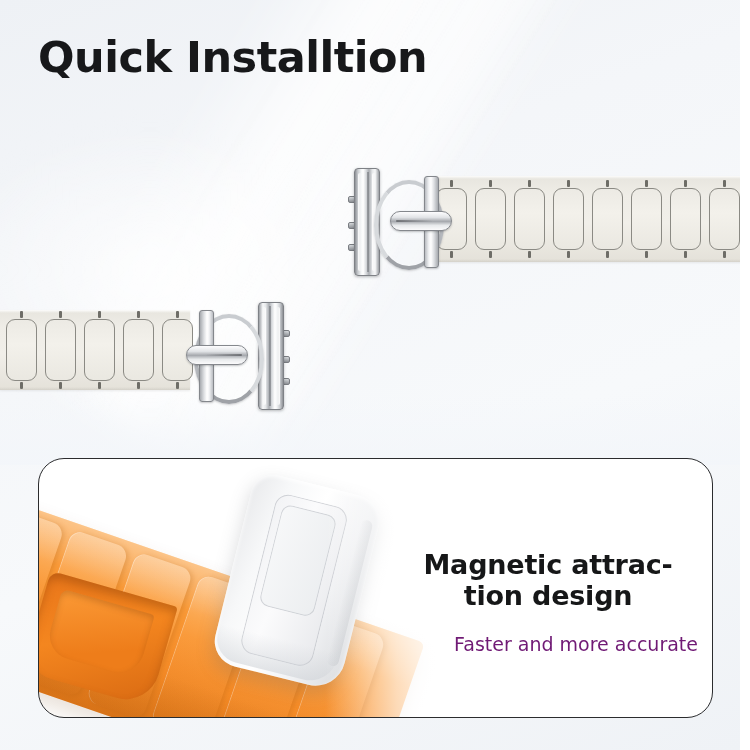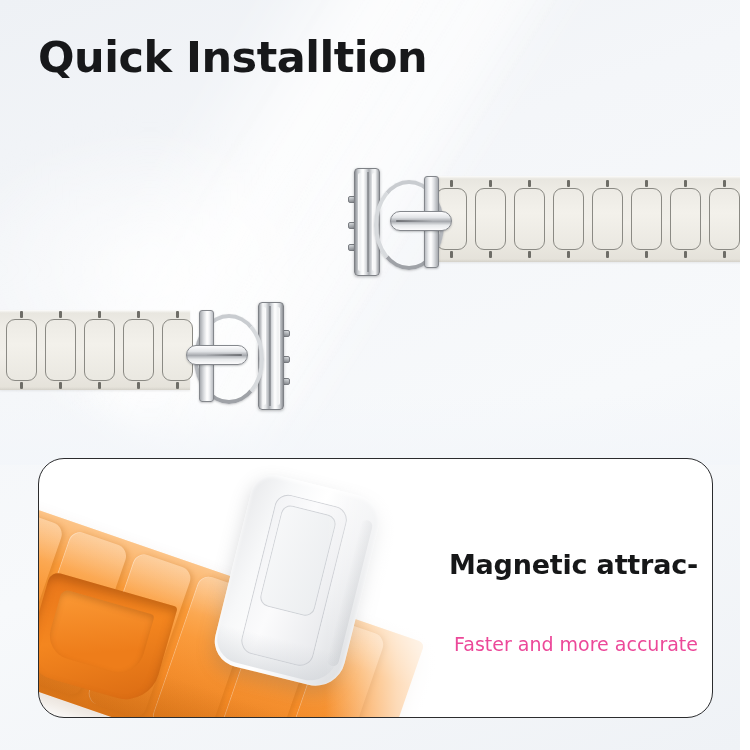--- a/index.html
+++ b/index.html
@@ -349,36 +349,36 @@
     height: 276px;
     background: linear-gradient(90deg, rgba(255,255,255,0) 0%, rgba(255,255,255,0.65) 55%, #ffffff 100%);
   }
 
   
   .panel-heading {
     position: absolute;
     right: 14px;
     top: 90px;
     width: 300px;
-    text-align: right;
+    text-align: center;
     font-size: 27px;
     font-weight: 700;
     color: #161718;
     line-height: 1.16;
     letter-spacing: -0.2px;
   }
   .panel-body {
     position: absolute;
     right: 14px;
     top: 172px;
     width: 320px;
     text-align: right;
     font-size: 19px;
     font-weight: 400;
-    color: #ec4899;
+    color: #701a75;
     line-height: 1.42;
   }
   .panel-heading span, .panel-body span { display: block; }
 </style>
 </head>
 <body>
 
 <div id="stage">
 
   <div class="sheen sheen-a"></div>
@@ -521,20 +521,21 @@
         </div>
         <div class="buckle-edge"></div>
         <div class="buckle-lip"></div>
       </div>
 
       <div class="panel-fade"></div>
     </div>
 
     <div class="panel-heading">
       <span>Magnetic attrac-</span>
+      <span>tion design</span>
     </div>
 
     <div class="panel-body">
       <span>Faster and more accurate</span>
     </div>
   </div>
 
 </div>
 
 </body></html>

